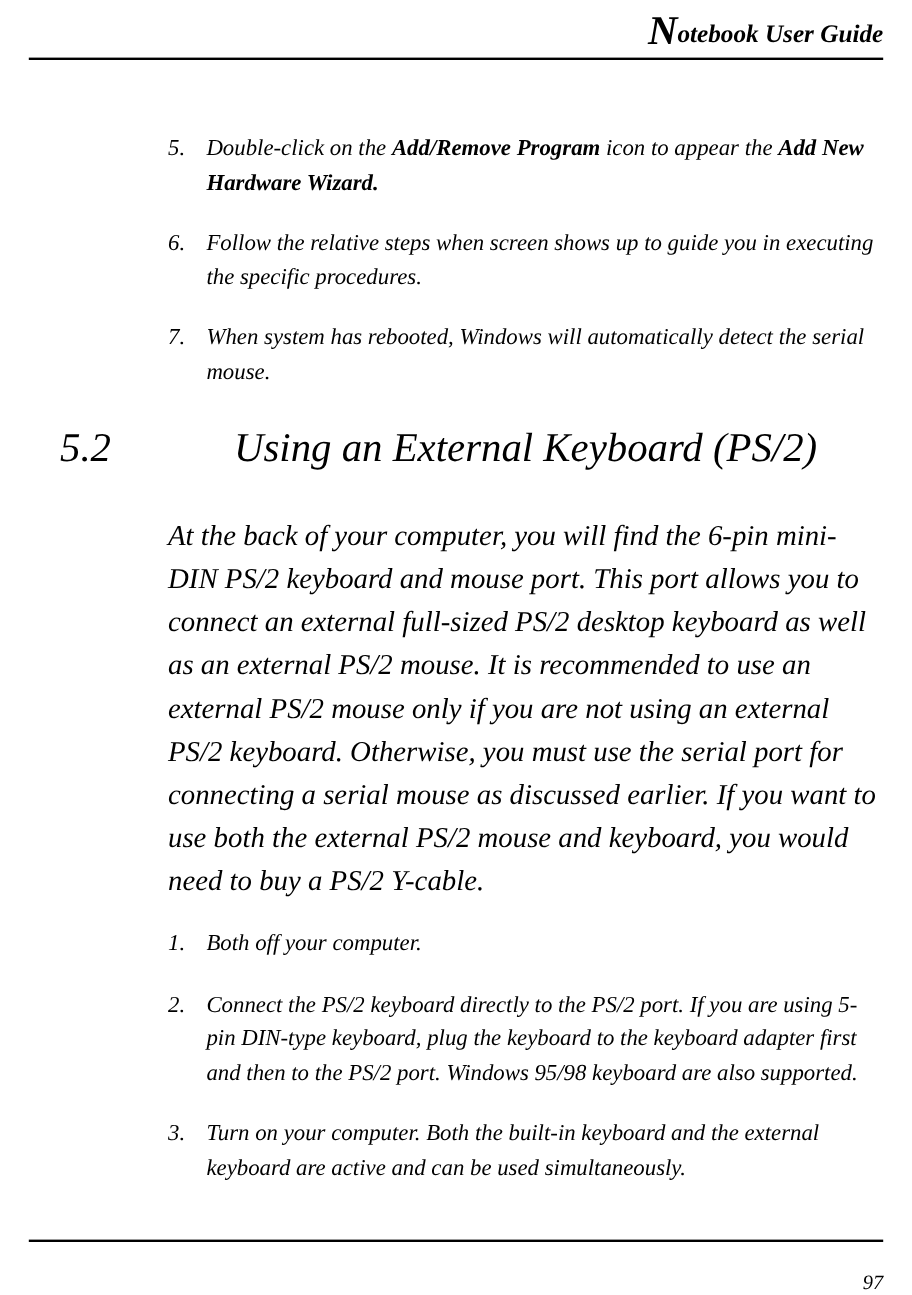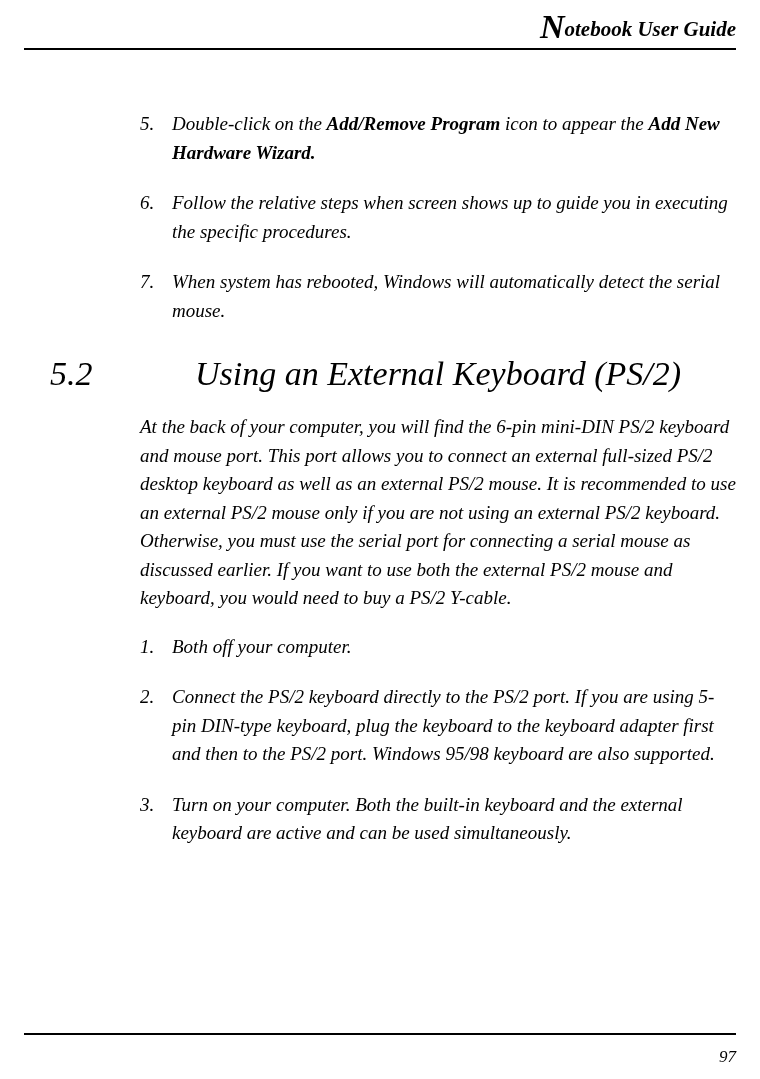--- a/index.html
+++ b/index.html
@@ -55,50 +55,50 @@
     .list-body {
       flex: 1;
     }
     .bold {
       font-weight: bold;
     }
     .section-heading {
       font-family: 'Century Schoolbook', Georgia, serif;
       font-size: 34px;
       margin-top: 30px;
-      margin-bottom: 20px;
+      margin-bottom: 36px;
       margin-left: -90px;
       display: flex;
     }
     .section-num {
       width: 90px;
       flex-shrink: 0;
     }
     .section-title {
       flex: 1;
       text-align: center;
     }
     .para {
-      font-size: 19px;
+      font-size: 24px;
       line-height: 1.5;
       margin-bottom: 20px;
       font-family: Garamond, Georgia, serif;
     }
     .hr-bottom {
       position: absolute;
       left: 24px;
       right: 24px;
       bottom: 44px;
       border: none;
       border-top: 2px solid #000;
     }
     .page-num {
       position: absolute;
       right: 24px;
-      bottom: 12px;
+      bottom: 0;
       font-size: 17px;
       font-family: Garamond, Georgia, serif;
     }
   </style>
 </head>
 <body>
 
 <div class="header">
   <span class="header-text"><span class="drop-cap">N</span><span>otebook User Guide</span></span>
 </div>

